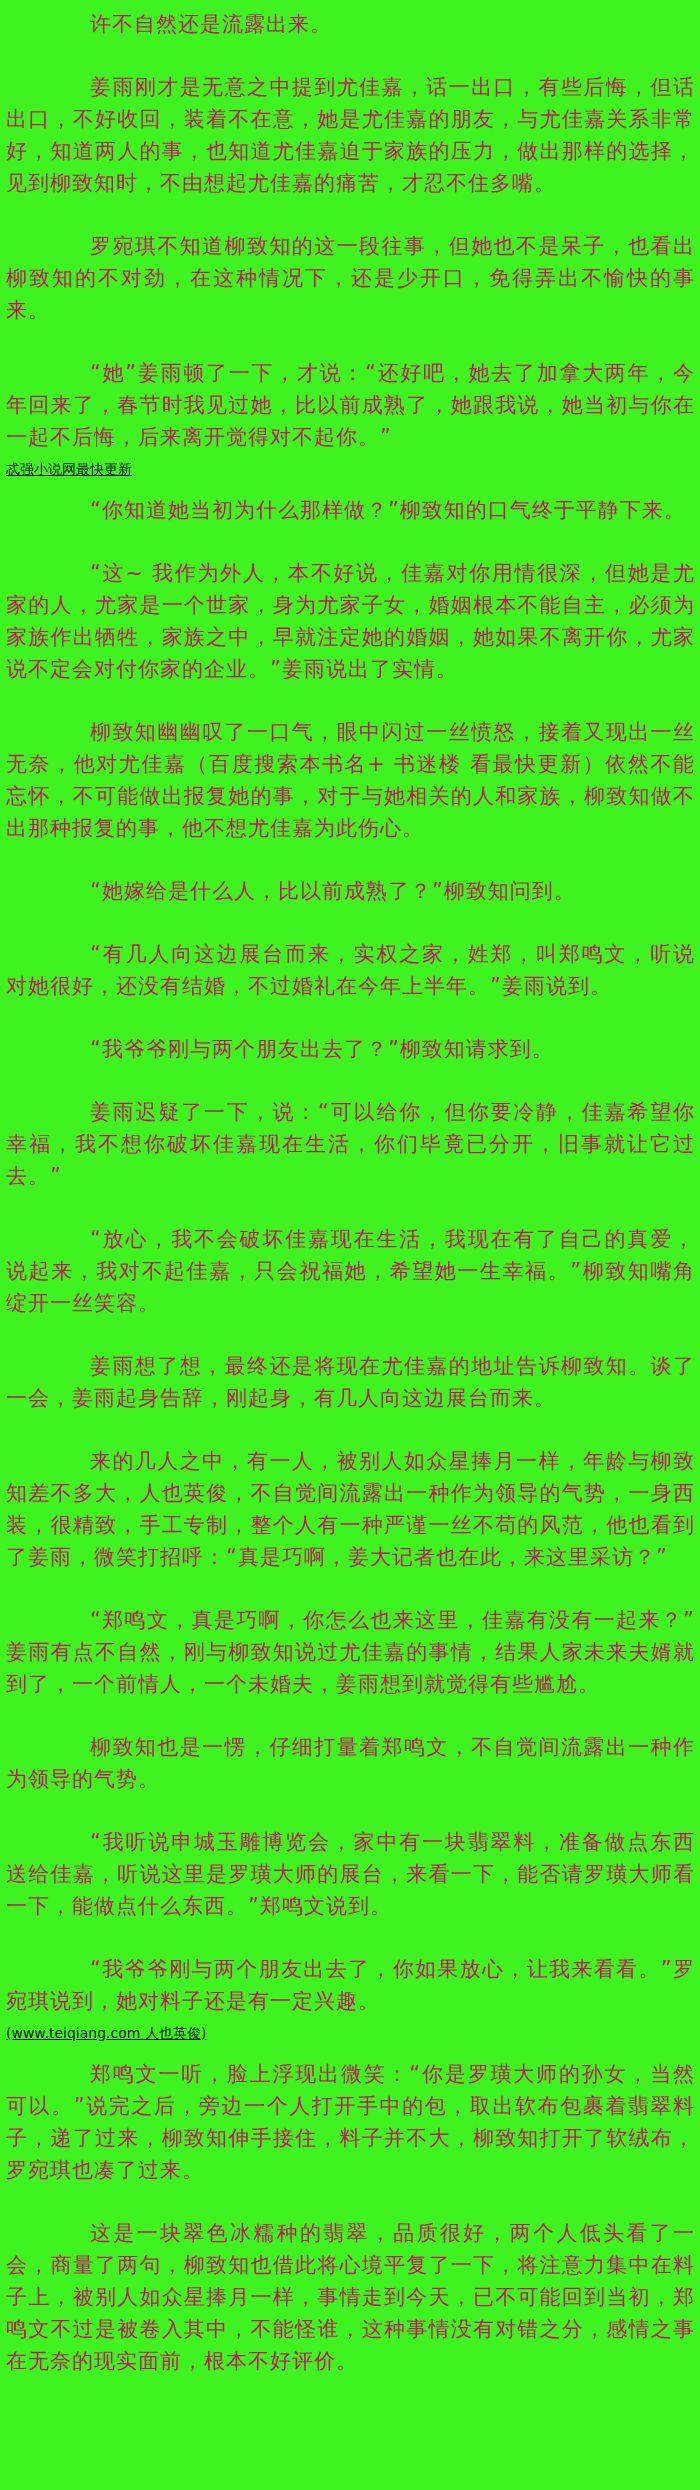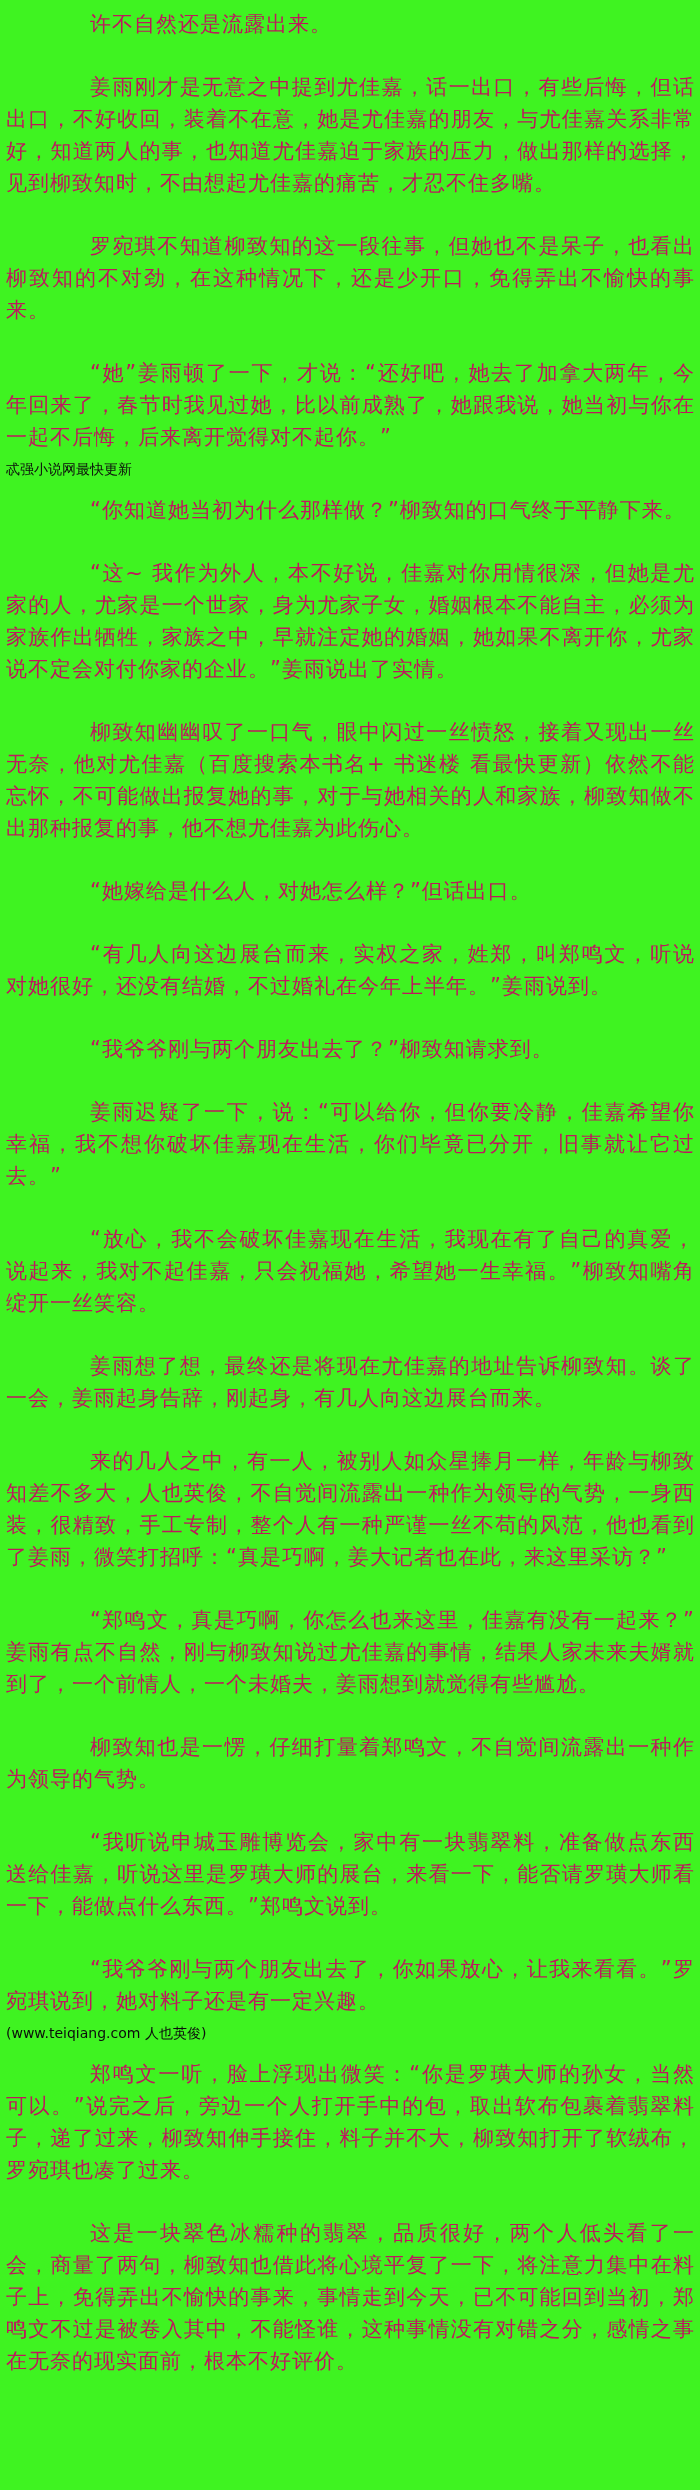--- a/index.html
+++ b/index.html
@@ -34,43 +34,44 @@
     margin-bottom: 0;
   }
   .novel-content div.watermark {
     margin: -24px 0 16px 0;
     color: #0c0c0c;
     font-size: 14px;
     line-height: 18px;
     text-align: left;
     text-indent: 0;
     font-family: "DejaVu Sans", sans-serif;
+    text-decoration: underline;
   }
 </style>
 </head>
 <body style="background: rgb(63, 243, 33);">
 
 <div class="page" style="background: rgb(63, 243, 33);">
   <div class="novel-content">
       <p class="paragraph">许不自然还是流露出来。</p>
       <p class="paragraph">姜雨刚才是无意之中提到尤佳嘉，话一出口，有些后悔，但话出口，不好收回，装着不在意，她是尤佳嘉的朋友，与尤佳嘉关系非常好，知道两人的事，也知道尤佳嘉迫于家族的压力，做出那样的选择，见到柳致知时，不由想起尤佳嘉的痛苦，才忍不住多嘴。</p>
       <p class="paragraph">罗宛琪不知道柳致知的这一段往事，但她也不是呆子，也看出柳致知的不对劲，在这种情况下，还是少开口，免得弄出不愉快的事来。</p>
       <p class="paragraph">“她”姜雨顿了一下，才说：“还好吧，她去了加拿大两年，今年回来了，春节时我见过她，比以前成熟了，她跟我说，她当初与你在一起不后悔，后来离开觉得对不起你。”</p>
       <div class="watermark">忒强小说网最快更新</div>
       <p class="paragraph">“你知道她当初为什么那样做？”柳致知的口气终于平静下来。</p>
       <p class="paragraph">“这~ 我作为外人，本不好说，佳嘉对你用情很深，但她是尤家的人，尤家是一个世家，身为尤家子女，婚姻根本不能自主，必须为家族作出牺牲，家族之中，早就注定她的婚姻，她如果不离开你，尤家说不定会对付你家的企业。”姜雨说出了实情。</p>
       <p class="paragraph">柳致知幽幽叹了一口气，眼中闪过一丝愤怒，接着又现出一丝无奈，他对尤佳嘉（百度搜索本书名+ 书迷楼  看最快更新）依然不能忘怀，不可能做出报复她的事，对于与她相关的人和家族，柳致知做不出那种报复的事，他不想尤佳嘉为此伤心。</p>
-      <p class="paragraph">“她嫁给是什么人，对她怎么样？”但话出口。</p>
+      <p class="paragraph">“她嫁给是什么人，比以前成熟了？”柳致知问到。</p>
       <p class="paragraph">“有几人向这边展台而来，实权之家，姓郑，叫郑鸣文，听说对她很好，还没有结婚，不过婚礼在今年上半年。”姜雨说到。</p>
       <p class="paragraph">“我爷爷刚与两个朋友出去了？”柳致知请求到。</p>
       <p class="paragraph">姜雨迟疑了一下，说：“可以给你，但你要冷静，佳嘉希望你幸福，我不想你破坏佳嘉现在生活，你们毕竟已分开，旧事就让它过去。”</p>
       <p class="paragraph">“放心，我不会破坏佳嘉现在生活，我现在有了自己的真爱，说起来，我对不起佳嘉，只会祝福她，希望她一生幸福。”柳致知嘴角绽开一丝笑容。</p>
       <p class="paragraph">姜雨想了想，最终还是将现在尤佳嘉的地址告诉柳致知。谈了一会，姜雨起身告辞，刚起身，有几人向这边展台而来。</p>
       <p class="paragraph">来的几人之中，有一人，被别人如众星捧月一样，年龄与柳致知差不多大，人也英俊，不自觉间流露出一种作为领导的气势，一身西装，很精致，手工专制，整个人有一种严谨一丝不苟的风范，他也看到了姜雨，微笑打招呼：“真是巧啊，姜大记者也在此，来这里采访？”</p>
       <p class="paragraph">“郑鸣文，真是巧啊，你怎么也来这里，佳嘉有没有一起来？”姜雨有点不自然，刚与柳致知说过尤佳嘉的事情，结果人家未来夫婿就到了，一个前情人，一个未婚夫，姜雨想到就觉得有些尴尬。</p>
       <p class="paragraph">柳致知也是一愣，仔细打量着郑鸣文，不自觉间流露出一种作为领导的气势。</p>
       <p class="paragraph">“我听说申城玉雕博览会，家中有一块翡翠料，准备做点东西送给佳嘉，听说这里是罗璜大师的展台，来看一下，能否请罗璜大师看一下，能做点什么东西。”郑鸣文说到。</p>
       <p class="paragraph">“我爷爷刚与两个朋友出去了，你如果放心，让我来看看。”罗宛琪说到，她对料子还是有一定兴趣。</p>
       <div class="watermark">(www.teiqiang.com 人也英俊)</div>
       <p class="paragraph">郑鸣文一听，脸上浮现出微笑：“你是罗璜大师的孙女，当然可以。”说完之后，旁边一个人打开手中的包，取出软布包裹着翡翠料子，递了过来，柳致知伸手接住，料子并不大，柳致知打开了软绒布，罗宛琪也凑了过来。</p>
-      <p class="paragraph">这是一块翠色冰糯种的翡翠，品质很好，两个人低头看了一会，商量了两句，柳致知也借此将心境平复了一下，将注意力集中在料子上，免得弄出不愉快的事来，事情走到今天，已不可能回到当初，郑鸣文不过是被卷入其中，不能怪谁，这种事情没有对错之分，感情之事在无奈的现实面前，根本不好评价。</p>
+      <p class="paragraph">这是一块翠色冰糯种的翡翠，品质很好，两个人低头看了一会，商量了两句，柳致知也借此将心境平复了一下，将注意力集中在料子上，被别人如众星捧月一样，事情走到今天，已不可能回到当初，郑鸣文不过是被卷入其中，不能怪谁，这种事情没有对错之分，感情之事在无奈的现实面前，根本不好评价。</p>
     </div>
 </div>
 
 </body></html>

